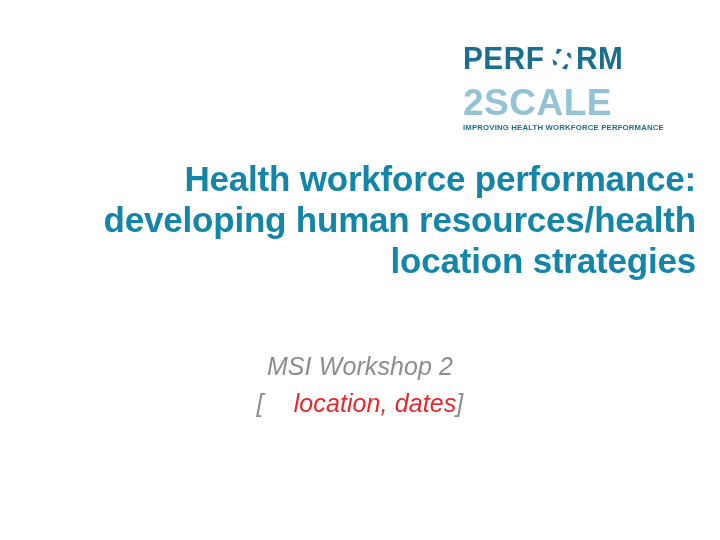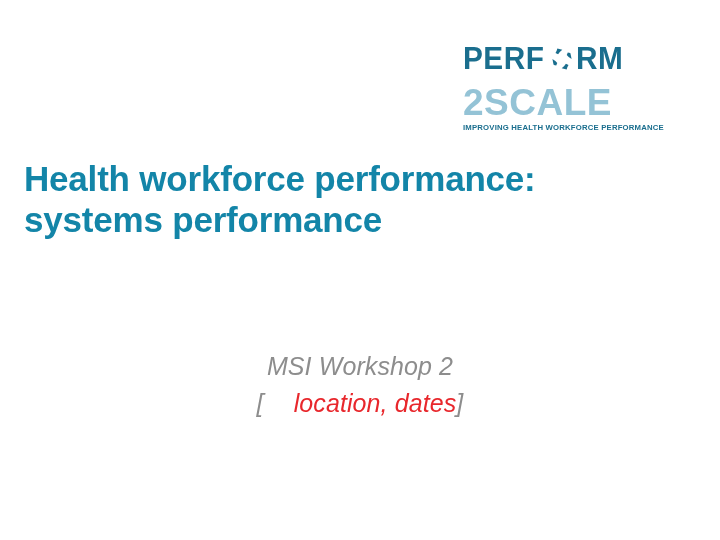--- a/index.html
+++ b/index.html
@@ -77,21 +77,21 @@
     transform-origin: left center;
     white-space: nowrap;
   }
 
   
   .title-block {
     position: absolute;
     left: 24px;
     top: 158px;
     width: 672px;
-    text-align: left;
+    text-align: right;
   }
   .title-line {
     font-family: "Liberation Sans", sans-serif;
     font-weight: bold;
     font-size: 35px;
     line-height: 41px;
     color: #1385a8;
     letter-spacing: -0.2px;
     white-space: nowrap;
   }
@@ -144,21 +144,22 @@
         </svg>
       </span>
       <span class="lp-b">RM</span>
     </div>
     <div class="logo-scale">2SCALE</div>
     <div class="logo-tagline">IMPROVING HEALTH WORKFORCE PERFORMANCE</div>
   </div>
 
   <div class="title-block">
     <div class="title-line">Health workforce performance:</div>
-    <div class="title-line">systems performance</div>
+    <div class="title-line">developing human resources/health</div>
+    <div class="title-line">location strategies</div>
   </div>
 
   <div class="subtitle-block">
     <div class="subtitle-line">MSI Workshop 2</div>
     <div class="subtitle-line"><span class="bracket">[</span><span class="red-text">location, dates</span><span class="bracket">]</span></div>
   </div>
 
 </div>
 
 </body></html>

